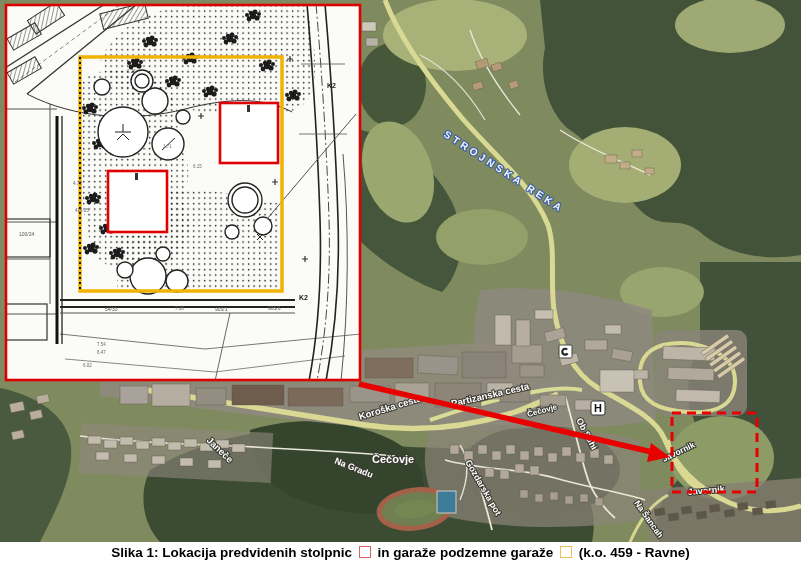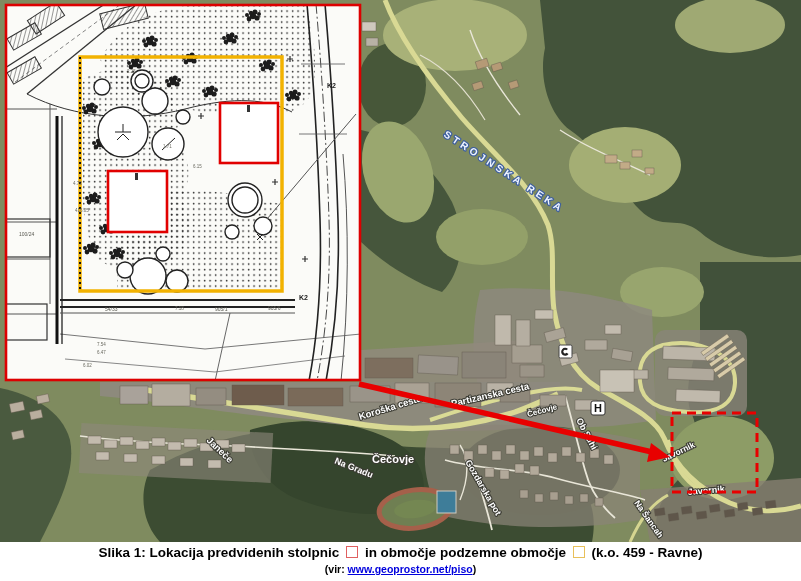--- a/index.html
+++ b/index.html
@@ -377,22 +377,18 @@
       <polygon points="670,457 647,462 651,443" fill="#e80000"></polygon>
       <rect x="672" y="413" width="85" height="79" fill="none" stroke="#e80000" stroke-width="3" stroke-dasharray="9 6"></rect>
     </g>
   </svg>
   </div>
 
   <div class="caption">
     <div class="cap1">
       <span>Slika 1: Lokacija predvidenih stolpnic</span>
       <span class="sq sq-red"></span>
-      <span>in območje podzemne območje</span>
+      <span>in garaže podzemne garaže</span>
       <span class="sq sq-yel"></span>
       <span>(k.o. 459 - Ravne)</span>
     </div>
-    <div class="cap2">
-      <span>(vir:</span>
-      <a class="src">www.geoprostor.net/piso</a><span>)</span>
-    </div>
   </div>
 </div>
 
 </body></html>

